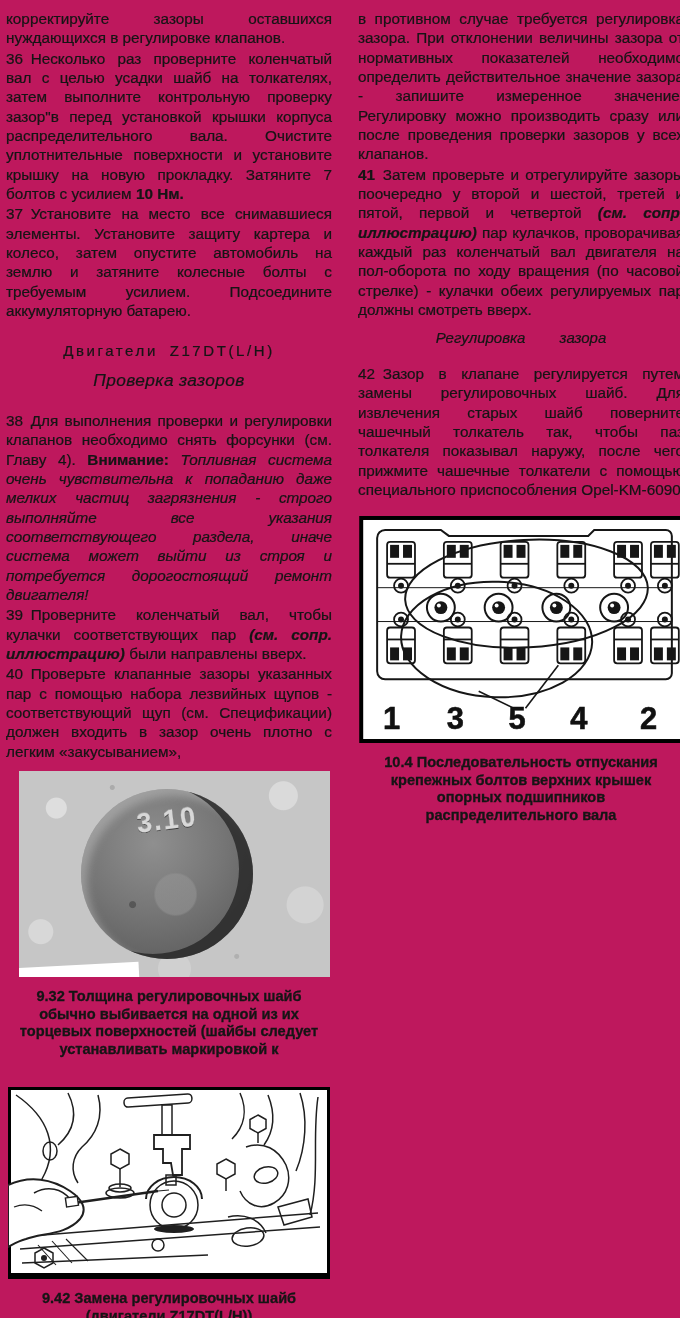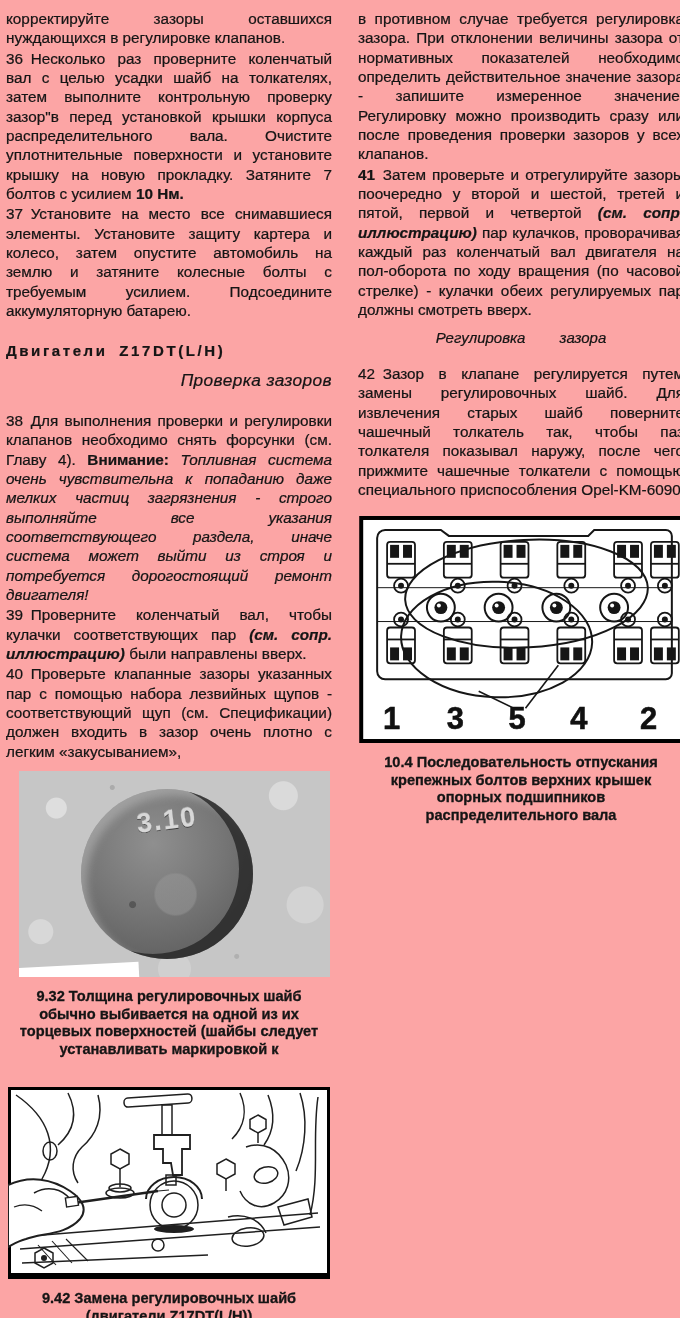--- a/index.html
+++ b/index.html
@@ -1,30 +1,30 @@
 <!DOCTYPE html>
 <html lang="ru"><head>
 <meta charset="utf-8">
 <style>
   html,body{margin:0;padding:0;background:#fff;}
-  .page{position:relative;width:680px;height:1318px;background:#fca5a5;overflow:hidden;
+  .page{position:relative;width:680px;height:1318px;background:#be185d;overflow:hidden;
         font-family:"Liberation Sans",sans-serif;color:#151515;}
   .col{position:absolute;top:9px;width:326px;text-align:justify;
        font-size:15.3px;line-height:19.35px;-webkit-text-stroke:.22px currentColor;
        hyphens:auto;-webkit-hyphens:auto;}
   .col-left{left:6px;}
   .col-right{left:358px;}
   .blk{margin:0;}
   .p{margin:0 0 1px;}
   .s-b{font-weight:700;}
   .s-i{font-style:italic;}
   .s-bi{font-weight:700;font-style:italic;}
-  .h-bold{margin:20px 0 11px;font-weight:700;font-size:15px;line-height:19px;
-          letter-spacing:2.6px;word-spacing:5px;text-align:left;white-space:nowrap;}
-  .h-italic{margin:0 0 21px;font-style:italic;font-size:17.3px;letter-spacing:.4px;text-align:right;}
+  .h-bold{margin:20px 12px 11px;font-weight:400;font-size:15px;line-height:19px;
+          letter-spacing:2.6px;word-spacing:5px;text-align:center;white-space:nowrap;}
+  .h-italic{margin:0 0 21px;font-style:italic;font-size:17.3px;letter-spacing:.4px;text-align:center;}
   .h-italic-wide{margin:8px 0 17px;font-style:italic;font-size:15px;word-spacing:30px;text-align:center;}
   .caption{margin:11px 2px 0;font-weight:700;font-size:14.6px;line-height:17.6px;
            text-align:center;-webkit-text-stroke:.3px currentColor;}
   figure{margin:0;padding:0;}
   #fig-shim-photo{margin-top:10px;}
   #fig-shim-replace{margin-top:29px;}
   #fig-loosen-diagram{margin-top:17px;}
   
   .photo{position:relative;width:311px;height:206px;margin-left:13px;overflow:hidden;
     background:

